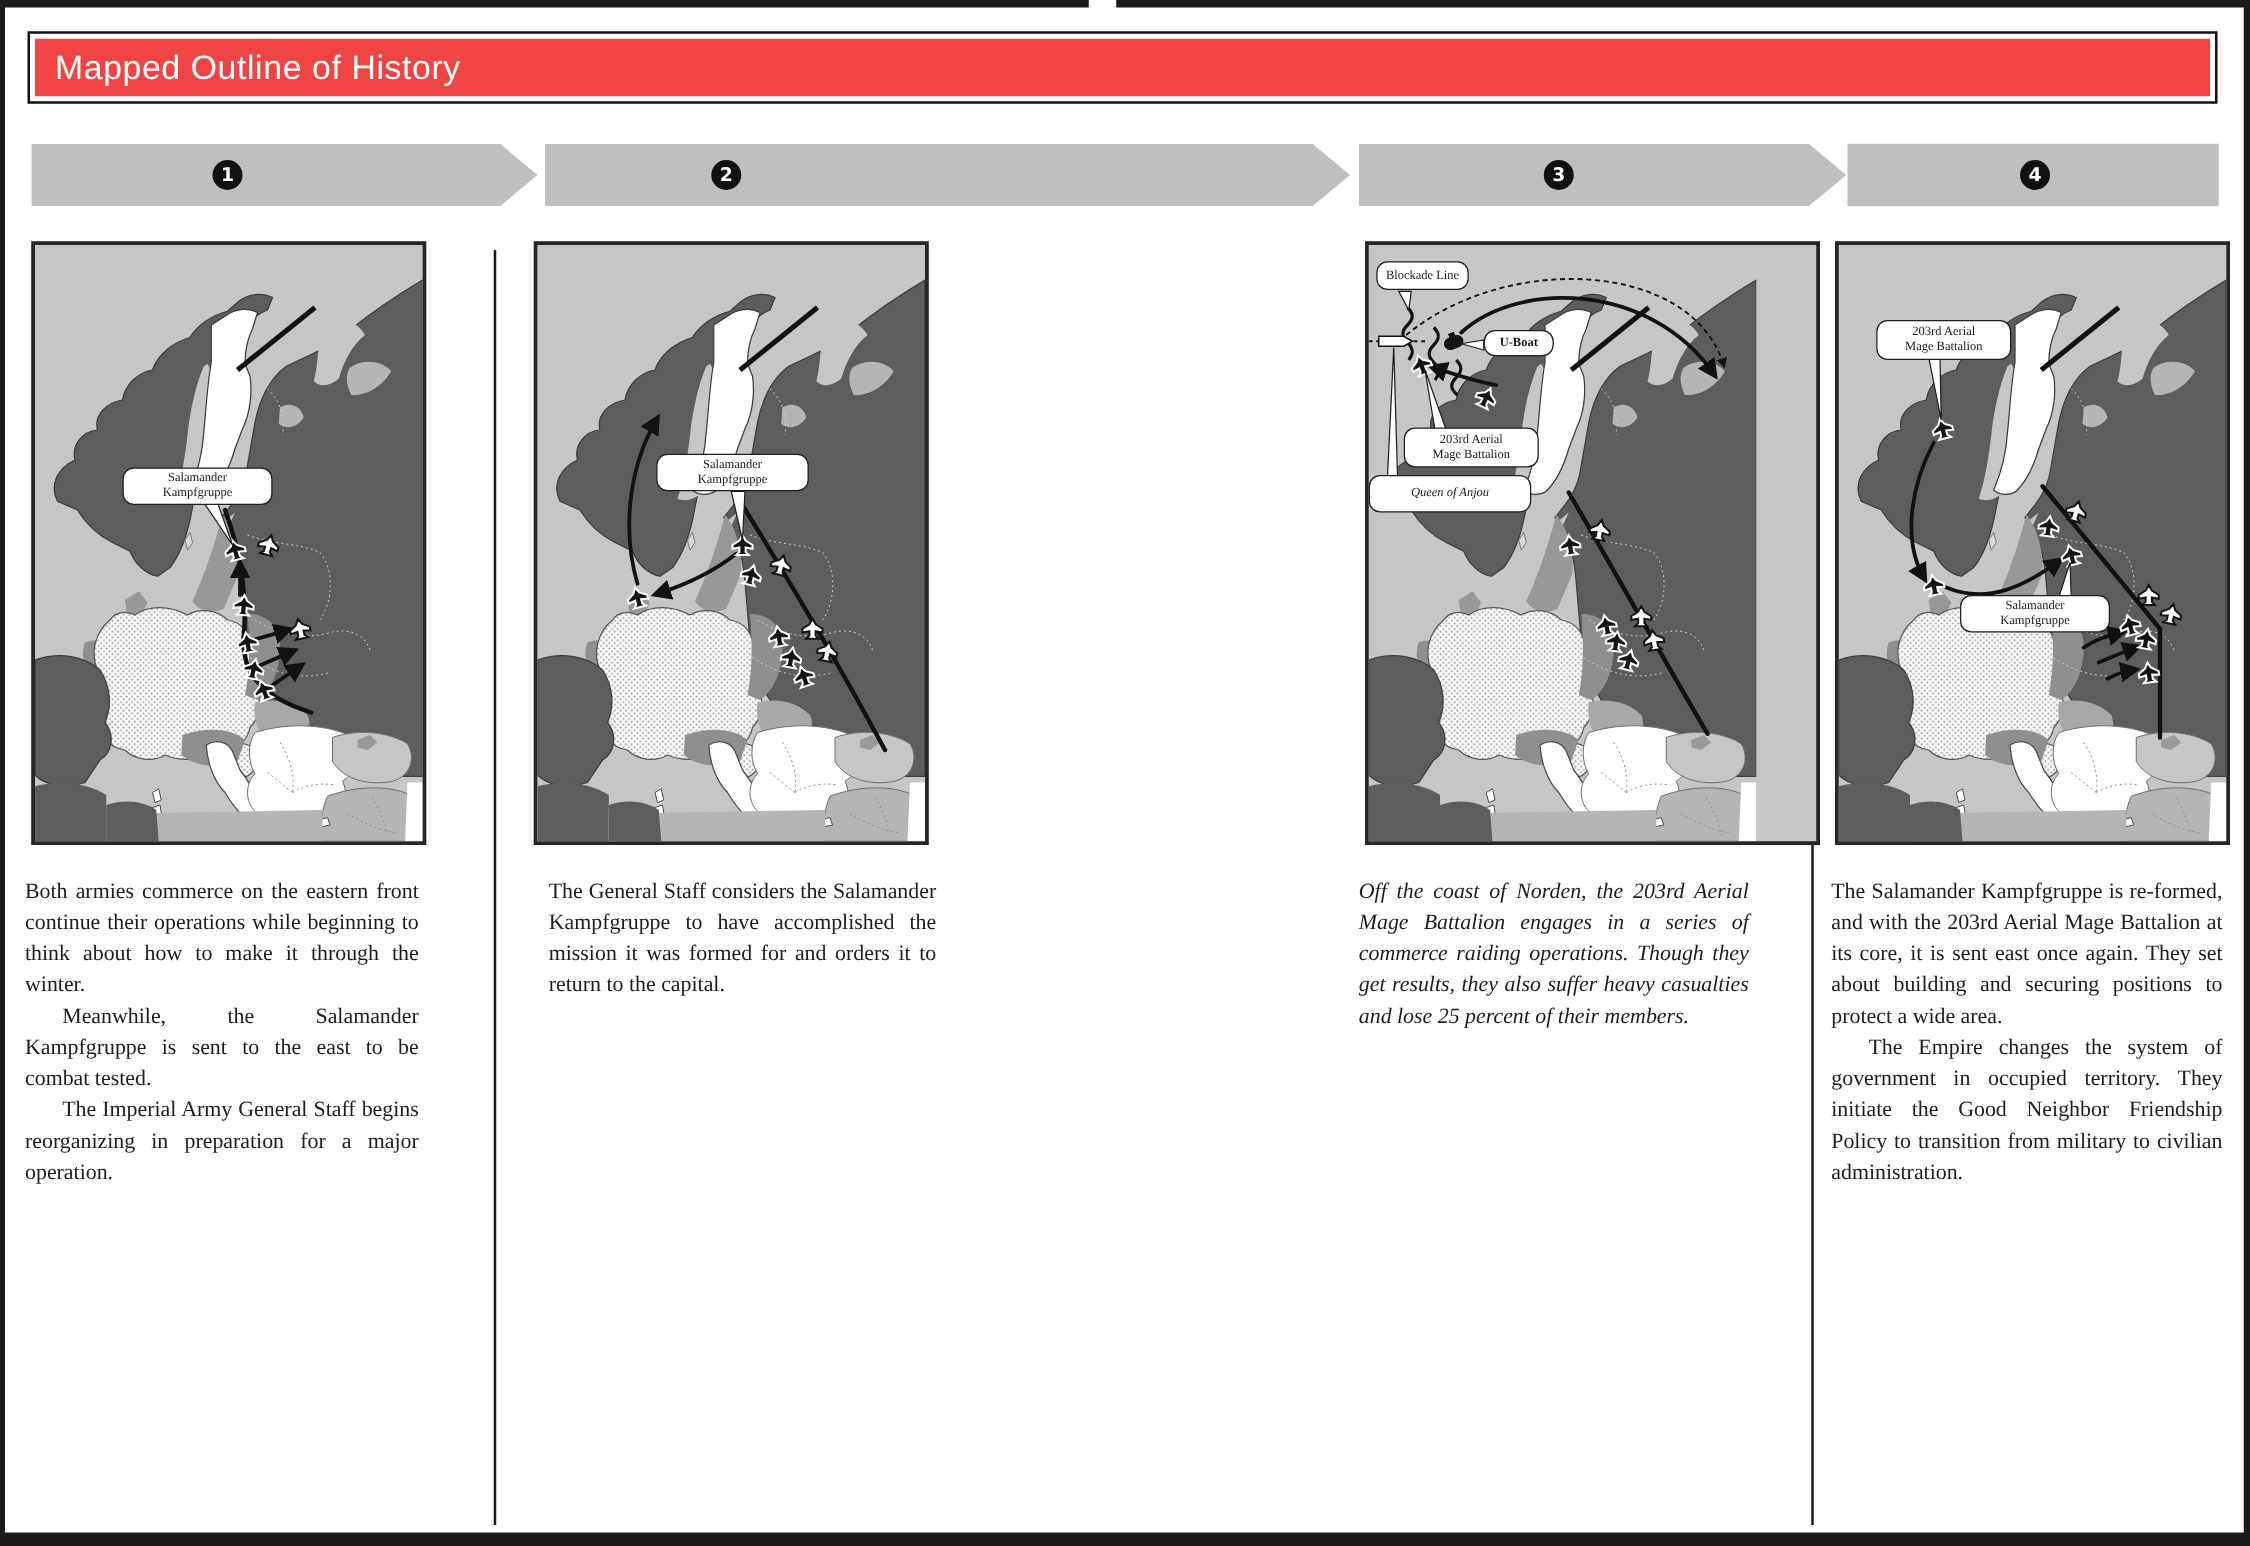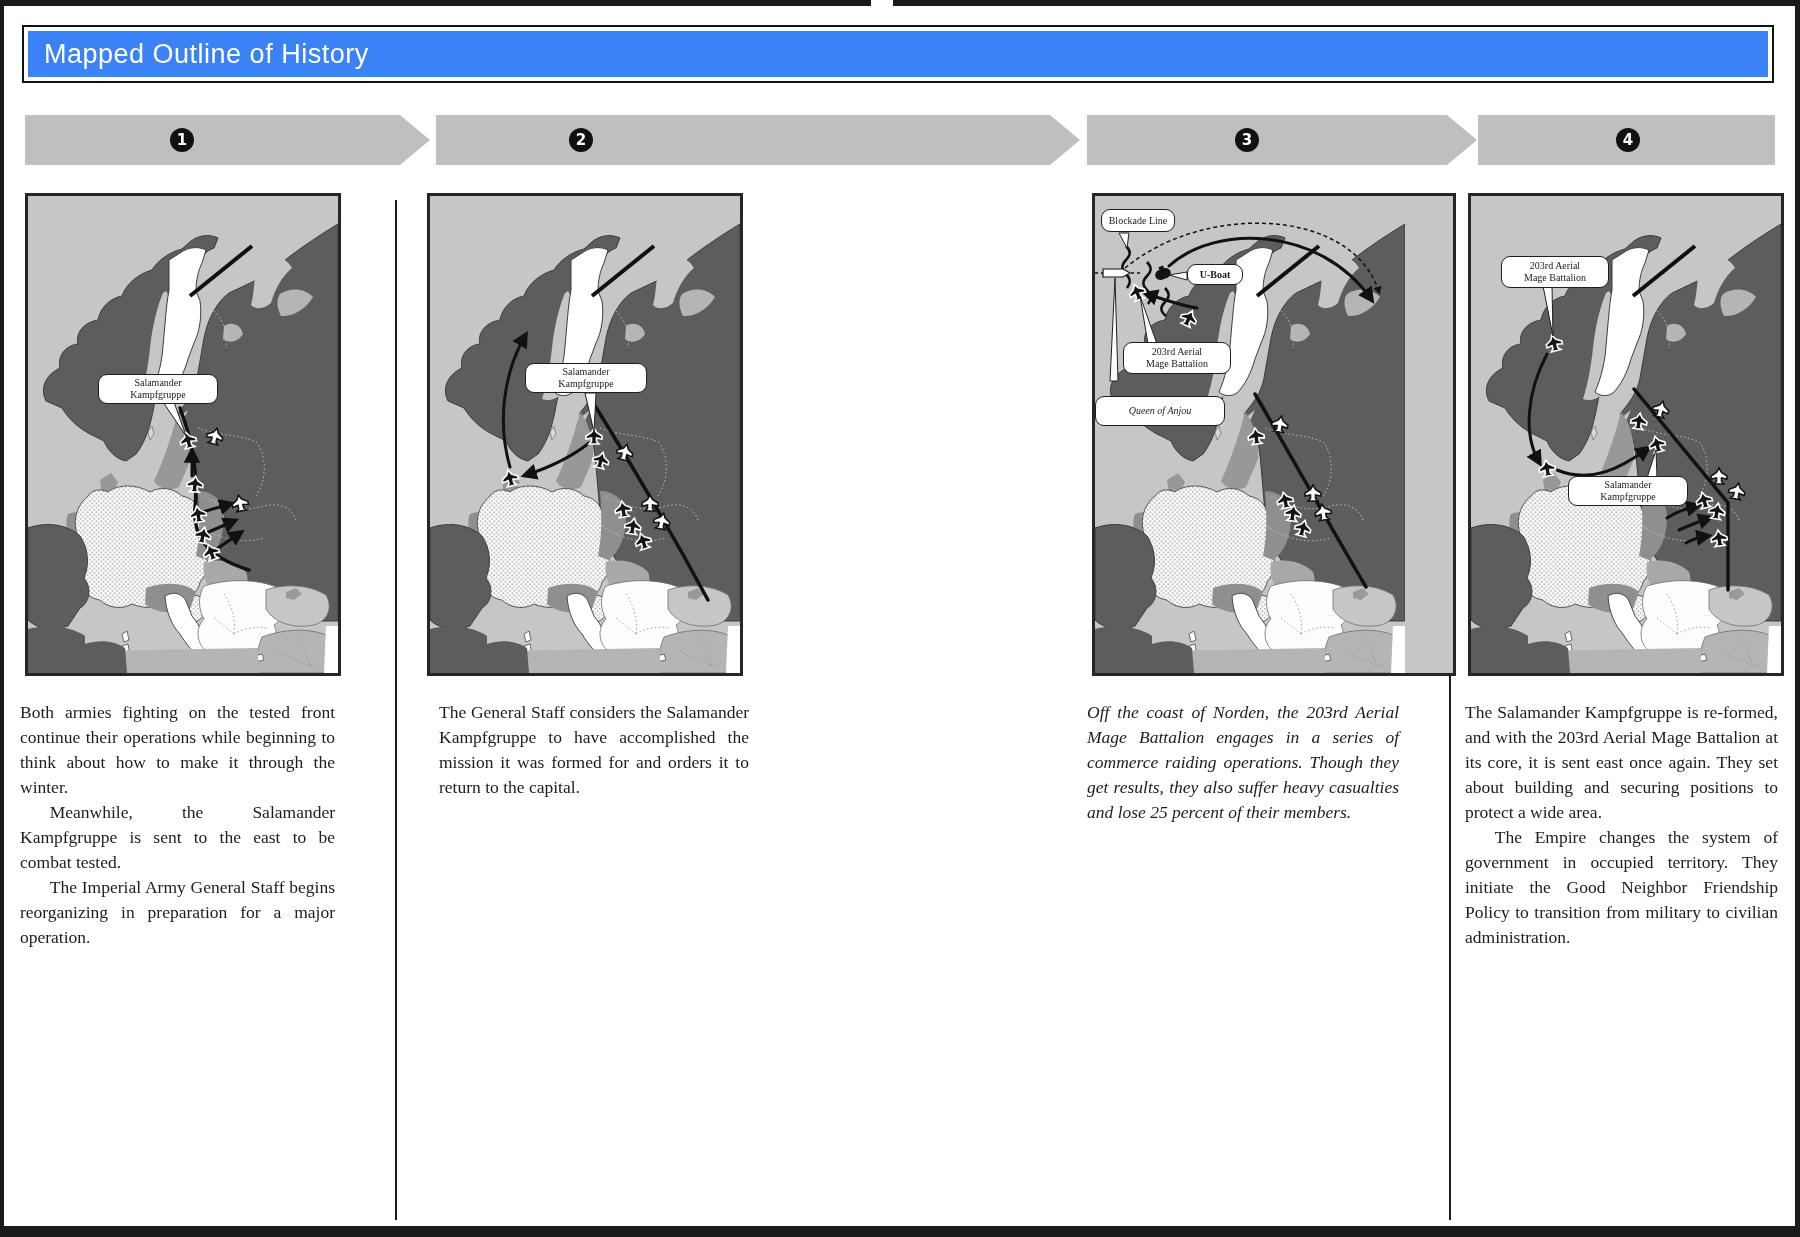--- a/index.html
+++ b/index.html
@@ -8,21 +8,21 @@
     font-family:"Liberation Serif", serif;overflow:hidden;
   }
   
   .edge{position:absolute;background:#1a1a1a;}
   
   .title-frame{
     position:absolute;left:22px;top:25px;width:1752px;height:58px;
     border:2px solid #111;background:#fff;box-sizing:border-box;
   }
   .title-bar{
-    position:absolute;left:4px;top:4px;right:4px;bottom:4px;background:#3b82f6;
+    position:absolute;left:4px;top:4px;right:4px;bottom:4px;background:#ef4444;
   }
   .title-text{
     color:#fff;font-family:"Liberation Sans", sans-serif;font-size:27px;
     line-height:46px;padding-left:16px;letter-spacing:.5px;
   }
   
   .band{position:absolute;top:115px;height:50px;background:#bfbfc1;}
   .band.arrow{clip-path:polygon(0 0, calc(100% - 30px) 0, 100% 50%, calc(100% - 30px) 100%, 0 100%);}
   .stepnum{
     position:absolute;top:128px;width:24px;height:24px;border-radius:50%;
@@ -35,21 +35,21 @@
     position:absolute;top:193px;width:310px;height:477px;border:3px solid #262626;
     box-sizing:content-box;background:#c6c6c6;
   }
   .map svg{position:absolute;left:0;top:0;width:310px;height:477px;}
   .bubble{
     position:absolute;background:#fff;border:1.5px solid #1f1f1f;border-radius:9px;
     font-size:10px;line-height:12px;text-align:center;color:#1a1a1a;
     display:flex;align-items:center;justify-content:center;
     white-space:pre-line;box-sizing:border-box;padding:2px 3px;
   }
-  .bubble.italic{font-style:italic;margin-top:16px;}
+  .bubble.italic{font-style:italic;}
   
   .col{
     position:absolute;top:700px;font-size:17.5px;line-height:25px;color:#1c1c1c;
     text-align:justify;
   }
   .col p{margin:0;}
   .col p + p{text-indent:1.7em;}
   .defs{position:absolute;width:0;height:0;overflow:hidden;}
   .ub{fill:#141414;stroke:#fff;stroke-width:1.6;}
   .uw{fill:#fff;stroke:#141414;stroke-width:1.6;}
@@ -375,21 +375,21 @@
     <polygon class="tail" points="72,90 81,90 82,140"></polygon>
     <polygon class="tail" points="176,282 186,282 185,254"></polygon>
   </svg>
   <div class="bubble" style="left:30px;top:60px;width:108px;height:32px;">203rd Aerial
 Mage Battalion</div>
   <div class="bubble" style="left:97px;top:280px;width:120px;height:30px;">Salamander
 Kampfgruppe</div>
 </div>
 
 <div class="col" style="left:20px;width:315px;">
-  <p>Both armies fighting on the tested front continue their operations while beginning to think about how to make it through the winter.</p>
+  <p>Both armies commerce on the eastern front continue their operations while beginning to think about how to make it through the winter.</p>
   <p>Meanwhile, the Salamander Kampfgruppe is sent to the east to be combat tested.</p>
   <p>The Imperial Army General Staff begins reorganizing in preparation for a major operation.</p>
 </div>
 <div class="col" style="left:427px;width:310px;margin-left:12px;">
   <p>The General Staff considers the Salamander Kampfgruppe to have accomplished the mission it was formed for and orders it to return to the capital.</p>
 </div>
 <div class="col" style="left:1087px;width:312px;font-style:italic;">
   <p>Off the coast of Norden, the 203rd Aerial Mage Battalion engages in a series of commerce raiding operations. Though they get results, they also suffer heavy casualties and lose 25 percent of their members.</p>
 </div>
 <div class="col" style="left:1465px;width:313px;">

